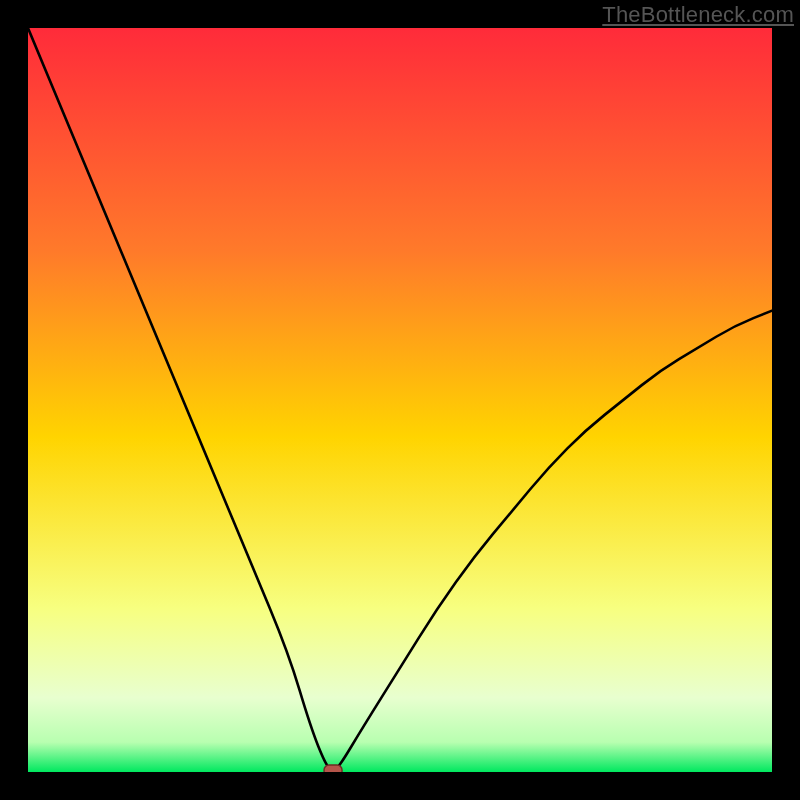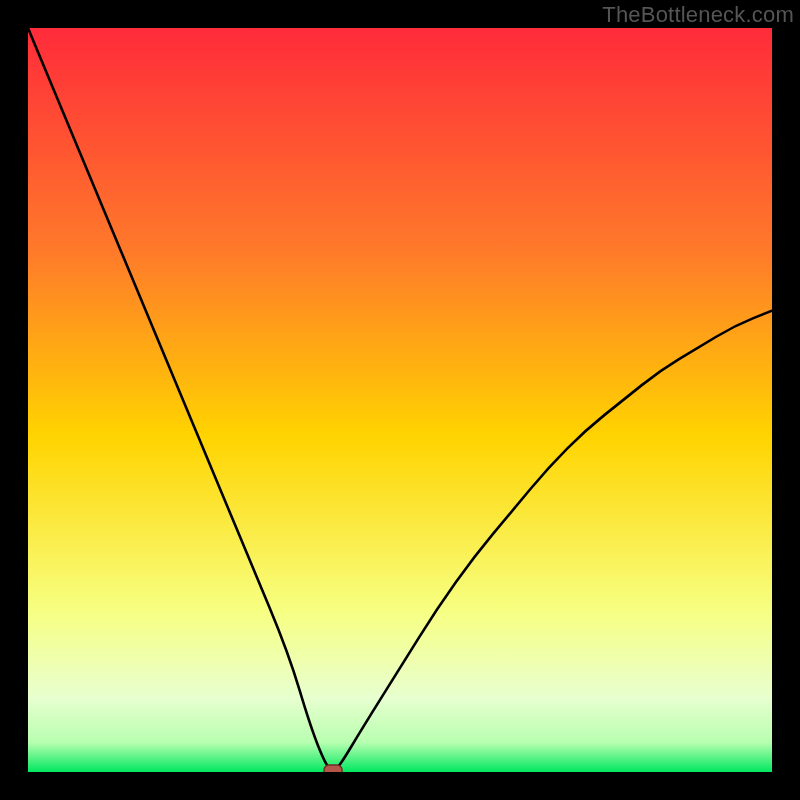--- a/index.html
+++ b/index.html
@@ -30,20 +30,21 @@
     height: 100%;
   }
   .watermark {
     position: absolute;
     top: 2px;
     right: 6px;
     color: #555;
     font-size: 22px;
     font-family: Arial, Helvetica, sans-serif;
     letter-spacing: 0.2px;
+    text-decoration: underline;
   }
 </style>
 </head>
 <body>
 
 <div class="frame">
 
   <div class="plot">
     <svg viewBox="0 0 744 744">
       <defs>

